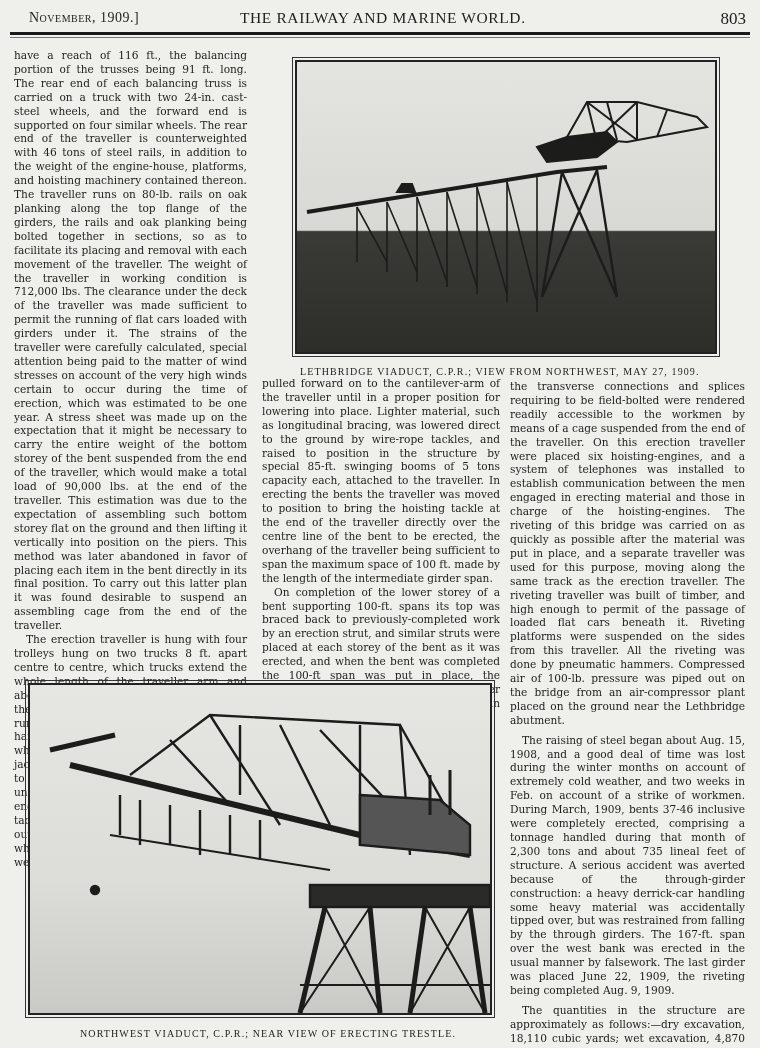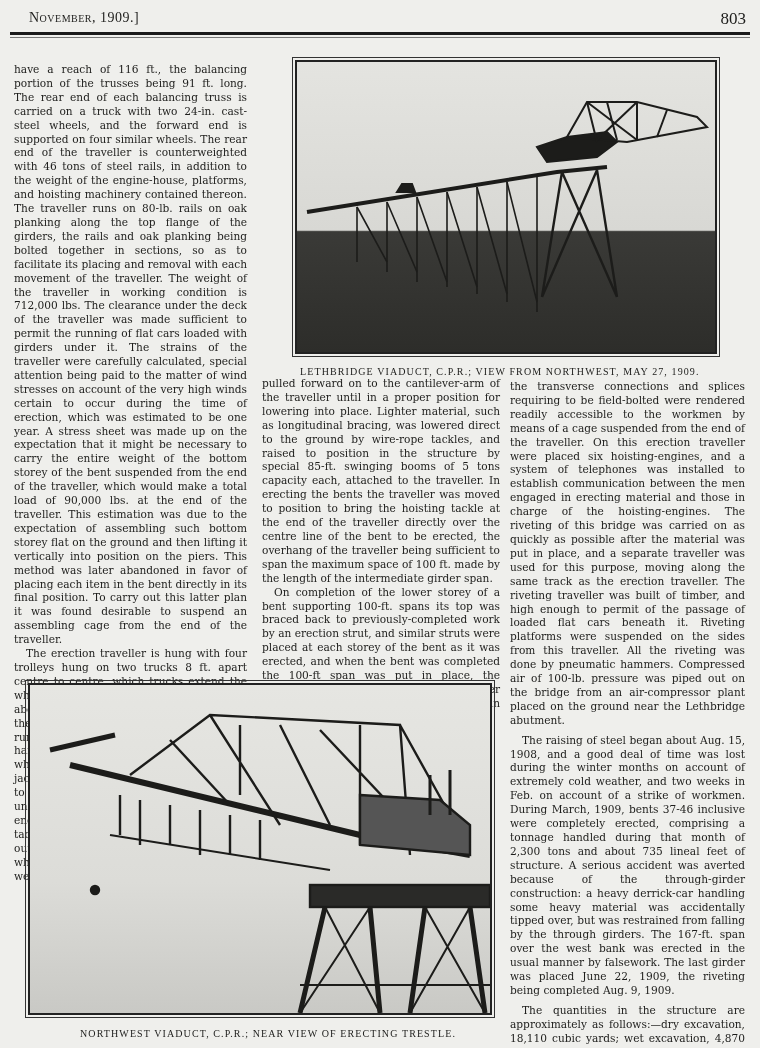--- a/index.html
+++ b/index.html
@@ -7,36 +7,37 @@
     font-family:"DejaVu Serif","Liberation Serif",serif;color:#1d1d1b;}
   .hdr{position:absolute;top:8px;left:0;width:760px;height:22px;font-family:"Liberation Serif",serif;}
   .hdr .l{position:absolute;left:29px;top:2px;font-size:14px;letter-spacing:0.5px;font-variant:small-caps;}
   .hdr .c{position:absolute;left:240px;top:1px;font-size:15.5px;letter-spacing:0.6px;}
   .hdr .r{position:absolute;right:14px;top:1px;font-size:17px;}
   .rule1{position:absolute;top:32px;left:10px;width:740px;height:3px;background:#1a1a1a;}
   .rule2{position:absolute;top:37px;left:10px;width:740px;height:1px;background:#777;}
   .col{position:absolute;font-size:10.6px;line-height:13.9px;text-align:justify;}
   .col p{margin:0;text-indent:0;}
   .col p.ind{text-indent:12px;}
-  .c1{left:14px;top:63px;width:233px;}
+  .c1{left:14px;top:49px;width:233px;}
   .c2{left:262px;top:377px;width:238px;}
   .c3{left:510px;top:380px;width:235px;}
   .photo{position:absolute;border:2px solid #222;outline:1px solid #333;outline-offset:2px;overflow:hidden;}
   .p1{left:295px;top:60px;width:418px;height:290px;background:linear-gradient(#e4e4e0 0%,#d8d8d4 58%,#3a3a37 58.5%,#2d2d2a 100%);}
   .p2{left:28px;top:683px;width:460px;height:328px;background:linear-gradient(#e6e6e2 0%,#dcdcd8 60%,#c9c9c5 100%);}
   .photo svg{position:absolute;left:0;top:0;width:100%;height:100%;}
   .cap{position:absolute;font-family:"Liberation Serif",serif;font-size:10px;letter-spacing:1.1px;white-space:nowrap;text-align:right;}
   .cap1{left:300px;top:366px;}
   .cap2{left:80px;top:1028px;}
 </style>
 </head>
 <body>
 
 <div class="hdr">
   <span class="l">November, 1909.]</span>
+  <span class="c">THE RAILWAY AND MARINE WORLD.</span>
   <span class="r">803</span>
 </div>
 <div class="rule1"></div>
 <div class="rule2"></div>
 
 <div class="col c1" style="height:620px;">
   <p>have a reach of 116 ft., the balancing portion of the trusses being 91 ft. long. The rear end of each balancing truss is carried on a truck with two 24-in. cast-steel wheels, and the forward end is supported on four similar wheels. The rear end of the traveller is counterweighted with 46 tons of steel rails, in addition to the weight of the engine-house, platforms, and hoisting machinery contained thereon. The traveller runs on 80-lb. rails on oak planking along the top flange of the girders, the rails and oak planking being bolted together in sections, so as to facilitate its placing and removal with each movement of the traveller. The weight of the traveller in working condition is 712,000 lbs. The clearance under the deck of the traveller was made sufficient to permit the running of flat cars loaded with girders under it. The strains of the traveller were carefully calculated, special attention being paid to the matter of wind stresses on account of the very high winds certain to occur during the time of erection, which was estimated to be one year. A stress sheet was made up on the expectation that it might be necessary to carry the entire weight of the bottom storey of the bent suspended from the end of the traveller, which would make a total load of 90,000 lbs. at the end of the traveller. This estimation was due to the expectation of assembling such bottom storey flat on the ground and then lifting it vertically into position on the piers. This method was later abandoned in favor of placing each item in the bent directly in its final position. To carry out this latter plan it was found desirable to suspend an assembling cage from the end of the traveller.</p>
   <p class="ind">The erection traveller is hung with four trolleys hung on two trucks 8 ft. apart centre to centre, which trucks extend the whole length of the traveller arm and about two-thirds of the balancing arm. All the material is taken directly from flat cars run under the rear end of the traveller and handled by these trolleys, each one of which is provided with a 40-ton hydraulic jack of 18-in stroke, these jacks being used to lift the girders from the cars, as it was undesirable to set the traveller high enough to give head room for block and tackle for this purpose. Girders were run out on flat cars under the traveller, and when transferred to these trolleys they were</p>
 </div>
 

